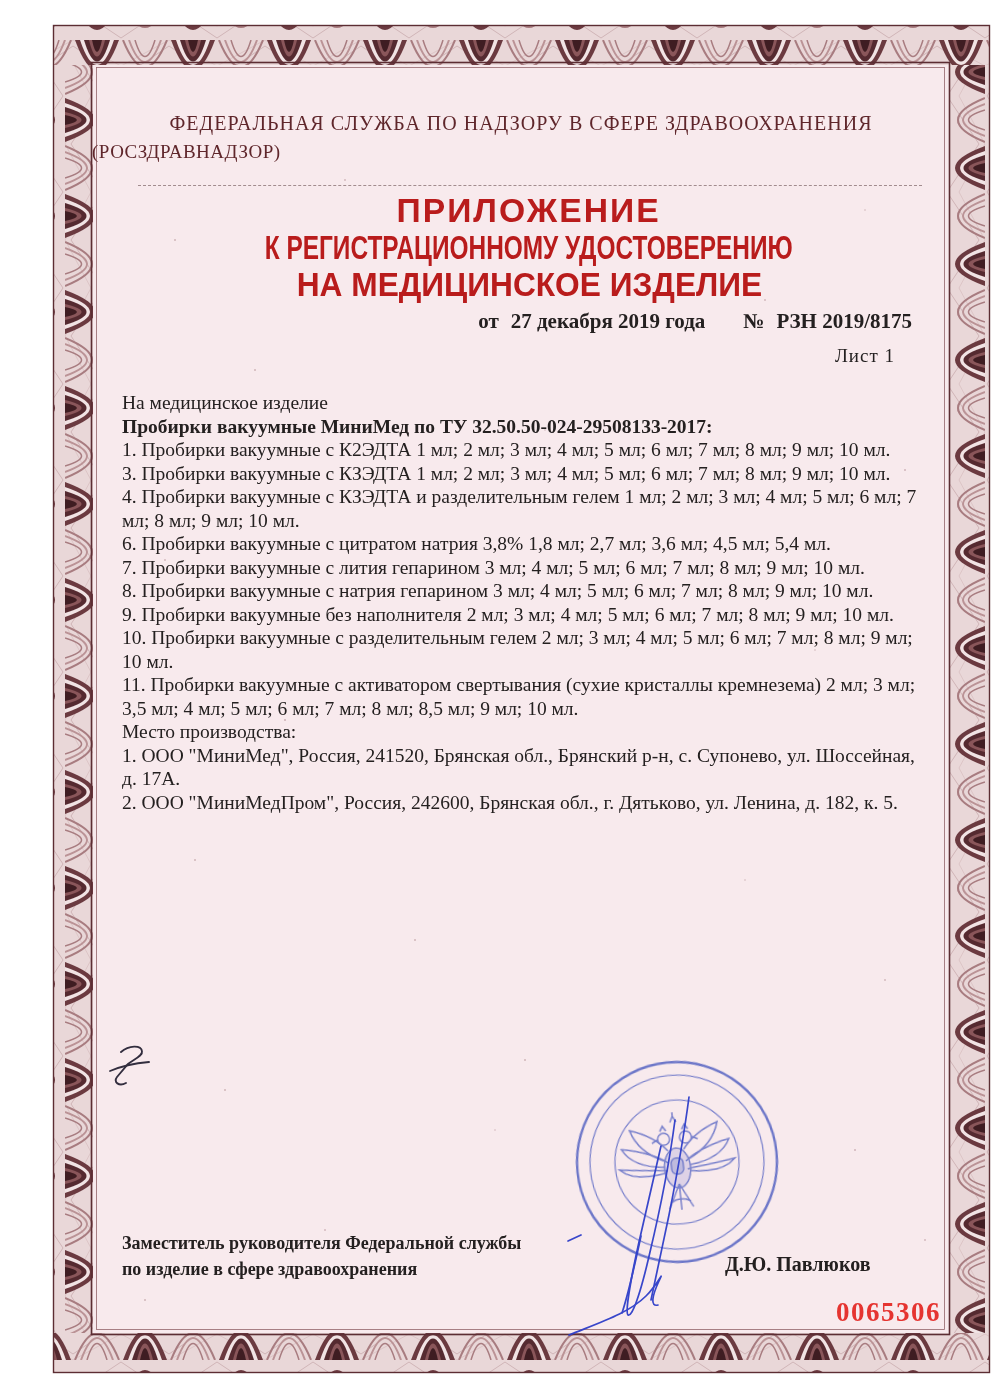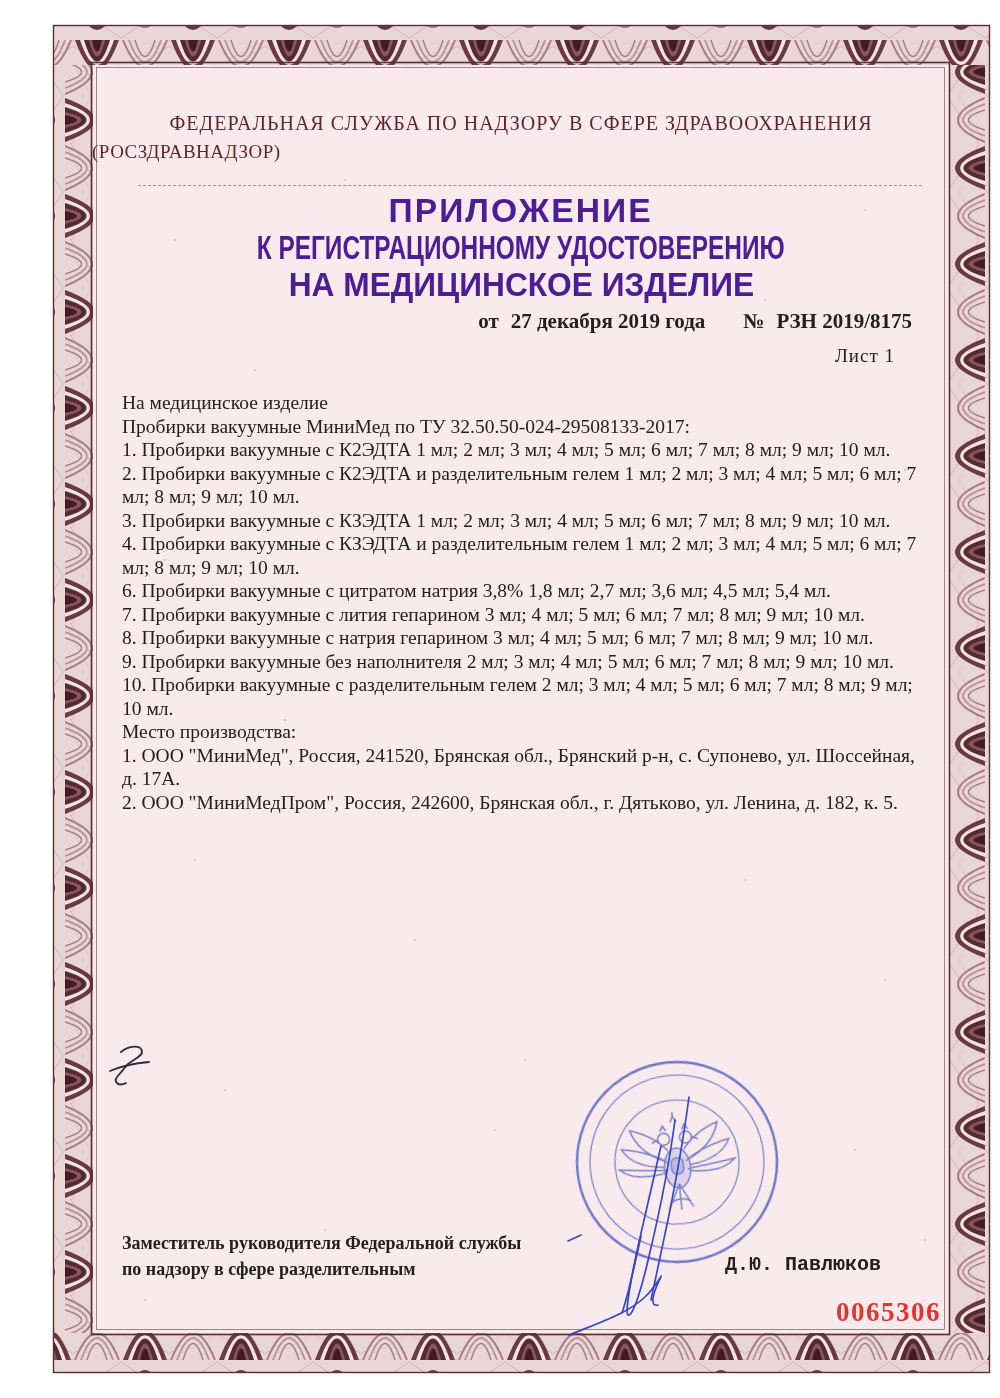--- a/index.html
+++ b/index.html
@@ -6,38 +6,38 @@
   .page{position:relative;width:1000px;height:1398px;background:#ffffff;overflow:hidden;
         font-family:"Liberation Serif",serif;color:var(--ink,#231f1f);margin-left:25px;}
   .abs{position:absolute;}
   svg{display:block;}
   
   .agency{left:67px;top:112px;width:858px;text-align:center;font-size:20px;letter-spacing:1px;
           color:var(--header-maroon,#5f262b);}
   .agency2{left:67px;top:141px;width:858px;font-size:19px;letter-spacing:.5px;
           color:var(--header-maroon,#5f262b);}
   .dashline{left:113px;top:185px;width:784px;height:0;border-top:1.5px dashed #8d7577;opacity:.8;}
-  .titleblock{left:67px;top:192px;width:858px;text-align:center;color:#4c1d95;
+  .titleblock{left:75px;top:192px;width:858px;text-align:center;color:#b91c1c;
               font-family:"Liberation Sans",sans-serif;font-weight:bold;}
   .titleblock .t{display:block;font-size:33px;line-height:37px;}
   .titleblock .t span{display:inline-block;transform-origin:50% 50%;}
   .t1 span{transform:scaleX(1.02);letter-spacing:2px;}
   .t2 span{transform:scaleX(0.74);}
   .t3 span{transform:scaleX(0.96);}
   .dateline{left:67px;top:309px;width:820px;text-align:right;font-weight:bold;font-size:21px;}
   .dateline .gap{display:inline-block;width:38px;}
   .dateline .sgap{display:inline-block;width:12px;}
   .sheet{left:770px;top:345px;width:100px;text-align:right;font-size:19px;letter-spacing:1px;}
   
   .bodytext{left:97px;top:391px;width:795px;font-size:19.5px;line-height:23.5px;}
   .bodytext .body-line{margin:0;}
-  .bold{font-weight:normal;}
+  .bold{font-weight:bold;}
   
   .signer{left:97px;top:1231px;width:520px;font-weight:bold;font-size:18px;line-height:25.5px;}
-  .signer-name{left:700px;top:1253px;width:200px;font-weight:bold;font-size:20px;font-family:Liberation Mono, monospace;}
+  .signer-name{left:700px;top:1253px;width:200px;font-weight:bold;font-size:20px;}
   .blank-num{left:811px;top:1297px;width:120px;font-weight:bold;font-size:27px;letter-spacing:1.5px;
              color:var(--blank-number-red,#e53430);font-family:"Liberation Serif",serif;}
   .corner-artifact{left:985px;top:0;width:15px;height:9px;background:#111;}
   .layer0{left:0;top:0;z-index:0;}
   .layer2{left:0;top:0;z-index:2;pointer-events:none;}
   .txt{z-index:1;}
 </style>
 </head>
 <body>
 
@@ -127,39 +127,39 @@
     <span>от</span><span class="sgap"></span><span>27 декабря 2019 года</span><span class="gap"></span><span>№</span><span class="sgap"></span><span>РЗН 2019/8175</span>
   </div>
 
   <div class="abs sheet txt">Лист 1</div>
 
   <div class="abs bodytext txt">
     <div class="body-line">На медицинское изделие</div>
     <div class="body-line bold">Пробирки вакуумные МиниМед по ТУ 32.50.50-024-29508133-2017:</div>
     <div>
         <div class="body-line">1. Пробирки вакуумные с К2ЭДТА 1 мл; 2 мл; 3 мл; 4 мл; 5 мл; 6 мл; 7 мл; 8 мл; 9 мл; 10 мл.</div>
-        <div class="body-line">2. Пробирки вакуумные с К2ЭДТА и разделительным гелем 1 мл; 2 мл; 3 мл; 4 мл; 5 мл; 6 мл; 7 мл; 8 мл; 9 мл; 10 мл.</div>
         <div class="body-line">3. Пробирки вакуумные с КЗЭДТА 1 мл; 2 мл; 3 мл; 4 мл; 5 мл; 6 мл; 7 мл; 8 мл; 9 мл; 10 мл.</div>
         <div class="body-line">4. Пробирки вакуумные с КЗЭДТА и разделительным гелем 1 мл; 2 мл; 3 мл; 4 мл; 5 мл; 6 мл; 7 мл; 8 мл; 9 мл; 10 мл.</div>
         <div class="body-line">6. Пробирки вакуумные с цитратом натрия 3,8% 1,8 мл; 2,7 мл; 3,6 мл; 4,5 мл; 5,4 мл.</div>
         <div class="body-line">7. Пробирки вакуумные с лития гепарином 3 мл; 4 мл; 5 мл; 6 мл; 7 мл; 8 мл; 9 мл; 10 мл.</div>
         <div class="body-line">8. Пробирки вакуумные с натрия гепарином 3 мл; 4 мл; 5 мл; 6 мл; 7 мл; 8 мл; 9 мл; 10 мл.</div>
         <div class="body-line">9. Пробирки вакуумные без наполнителя 2 мл; 3 мл; 4 мл; 5 мл; 6 мл; 7 мл; 8 мл; 9 мл; 10 мл.</div>
         <div class="body-line">10. Пробирки вакуумные с разделительным гелем 2 мл; 3 мл; 4 мл; 5 мл; 6 мл; 7 мл; 8 мл; 9 мл; 10 мл.</div>
+        <div class="body-line">11. Пробирки вакуумные с активатором свертывания (сухие кристаллы кремнезема) 2 мл; 3 мл; 3,5 мл; 4 мл; 5 мл; 6 мл; 7 мл; 8 мл; 8,5 мл; 9 мл; 10 мл.</div>
       </div>
     <div class="body-line">Место производства:</div>
     <div>
         <div class="body-line">1. ООО "МиниМед", Россия, 241520, Брянская обл., Брянский р-н, с. Супонево, ул. Шоссейная, д. 17А.</div>
         <div class="body-line">2. ООО "МиниМедПром", Россия, 242600, Брянская обл., г. Дятьково, ул. Ленина, д. 182, к. 5.</div>
       </div>
   </div>
 
   <div class="abs signer txt">
     <div>Заместитель руководителя Федеральной службы</div>
-    <div>по надзору в сфере разделительным</div>
+    <div>по изделие в сфере здравоохранения</div>
   </div>
   <div class="abs signer-name txt">Д.Ю. Павлюков</div>
   <div class="abs blank-num txt">0065306</div>
 
   <svg class="abs layer2" width="1000" height="1398" viewBox="0 0 1000 1398" aria-hidden="true">
     <defs>
       <filter id="inksoft" x="-10%" y="-10%" width="120%" height="120%">
         <feGaussianBlur stdDeviation="0.45"></feGaussianBlur>
       </filter>
       <path id="ringOuter" d="M 605.5,1242.5 A 93,93 0 1 1 606.9,1243.4" fill="none"></path>

